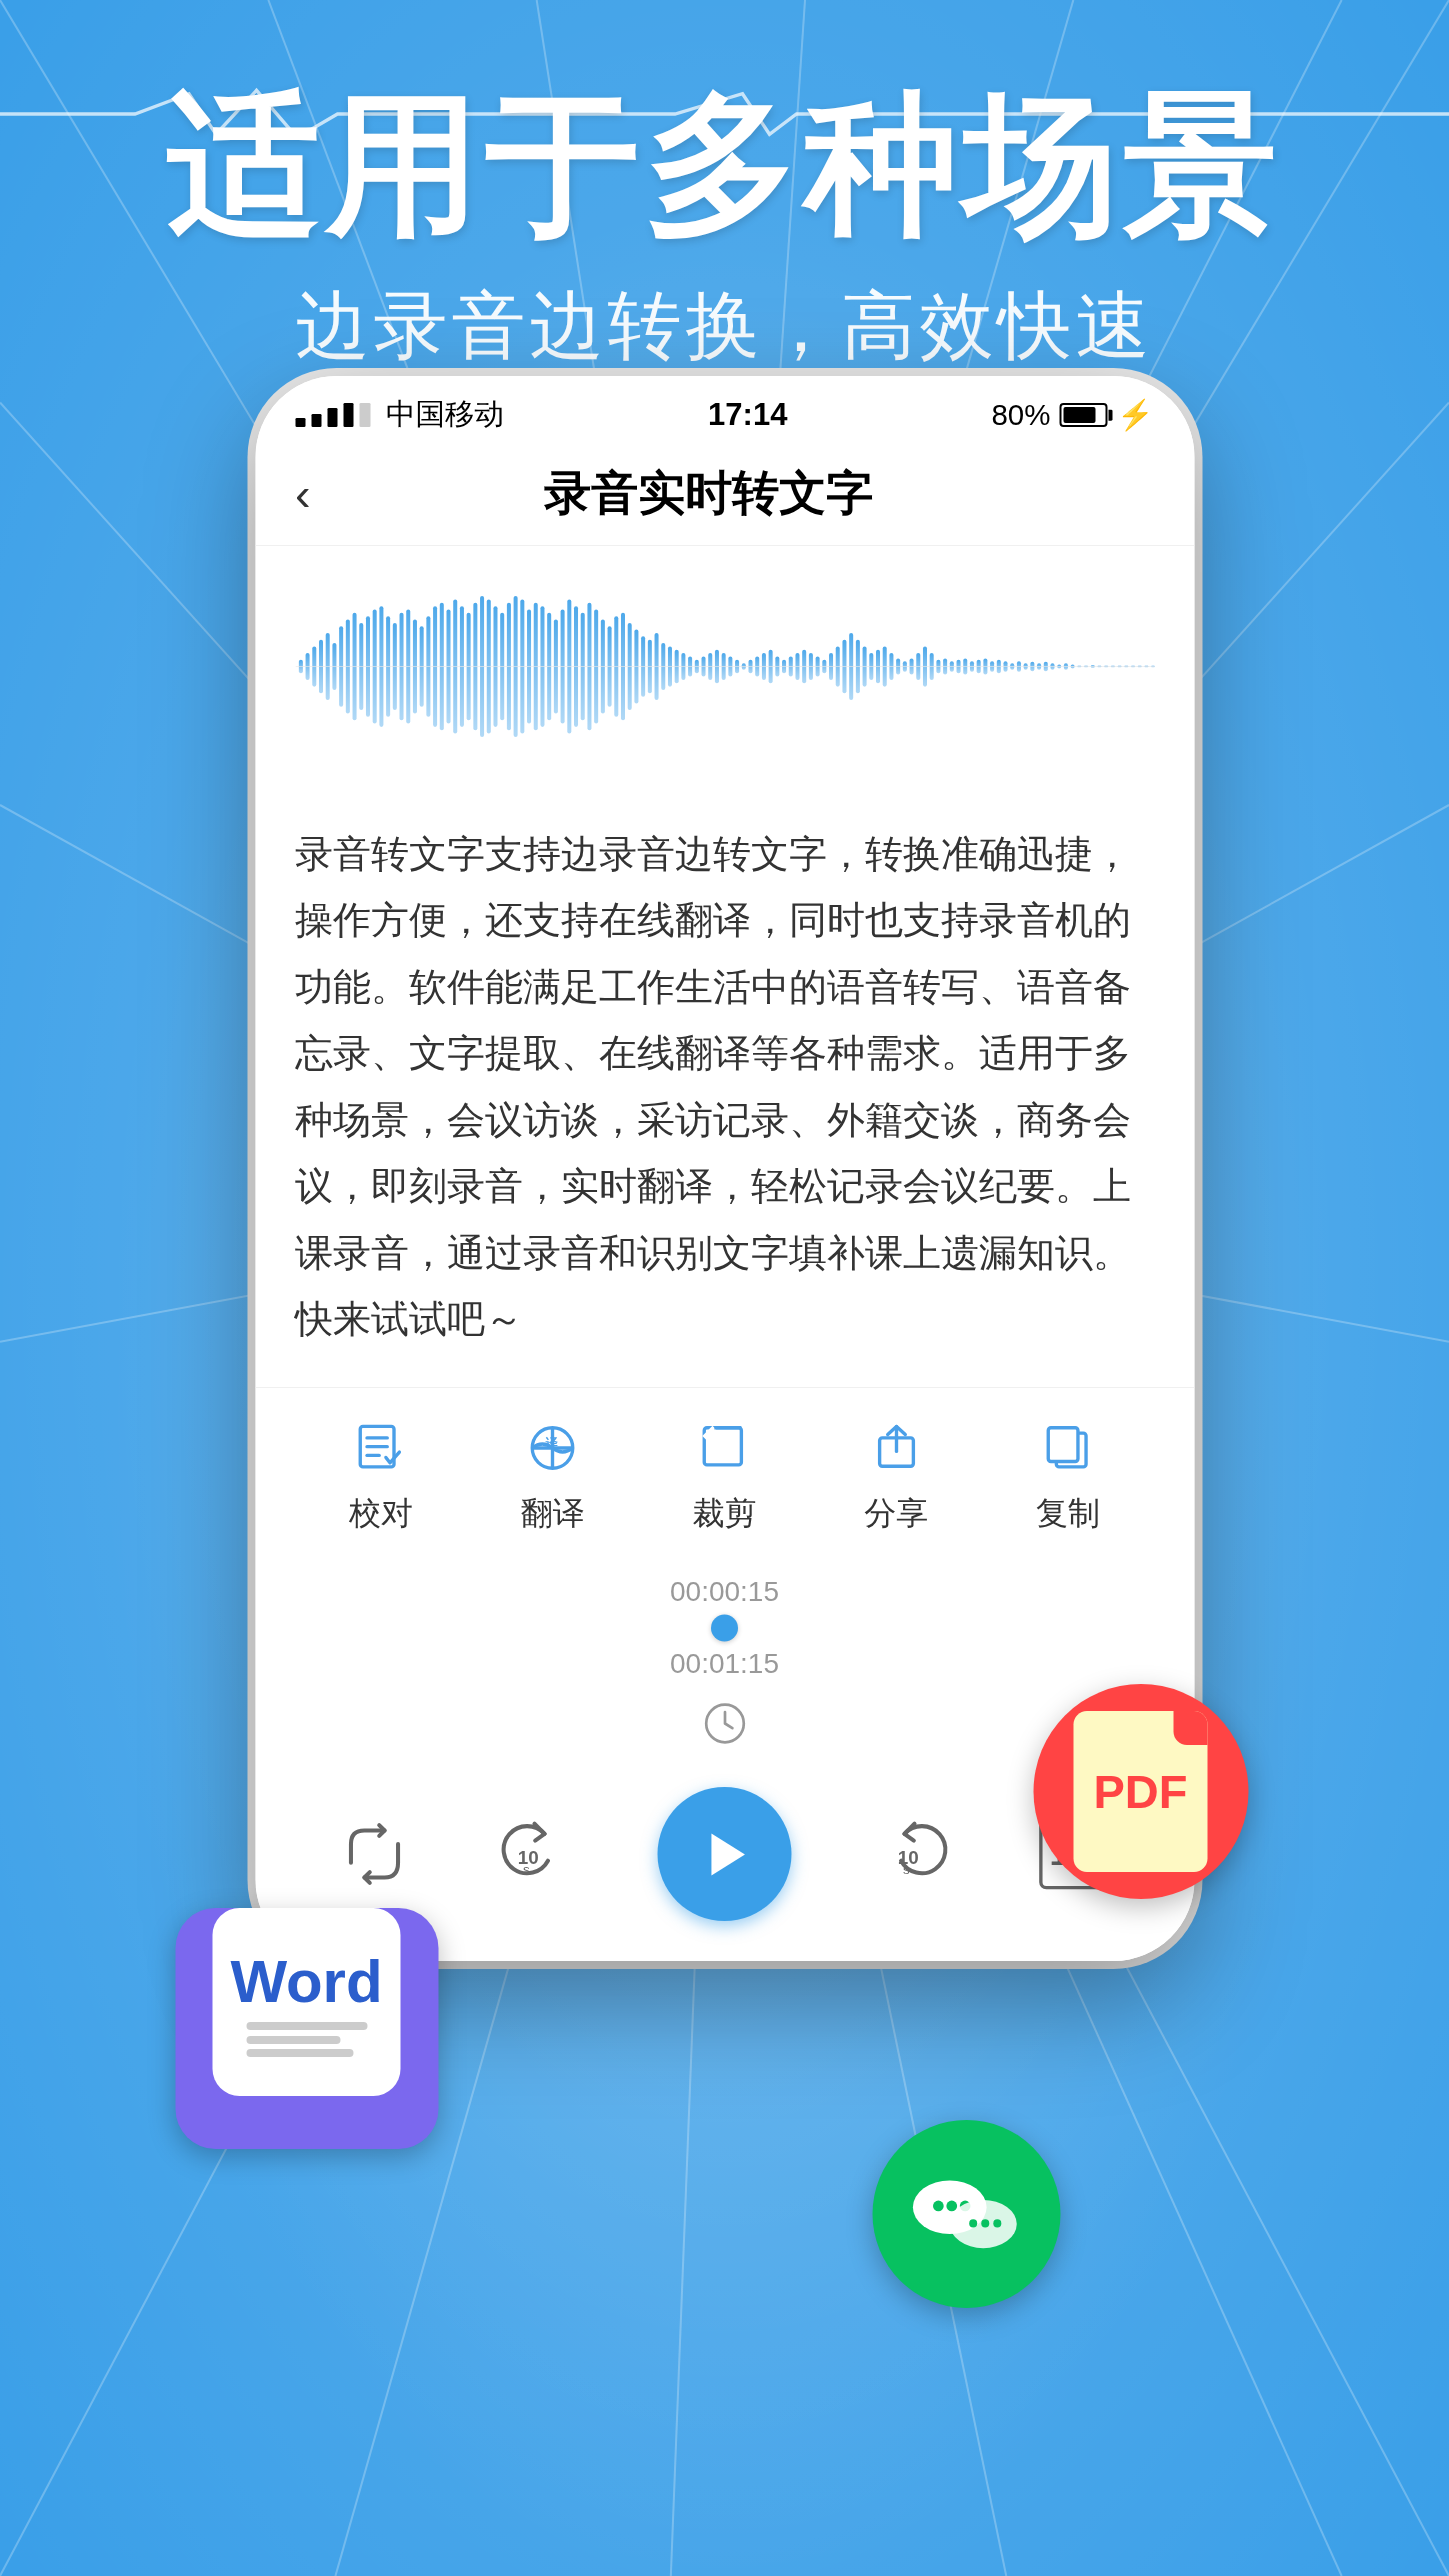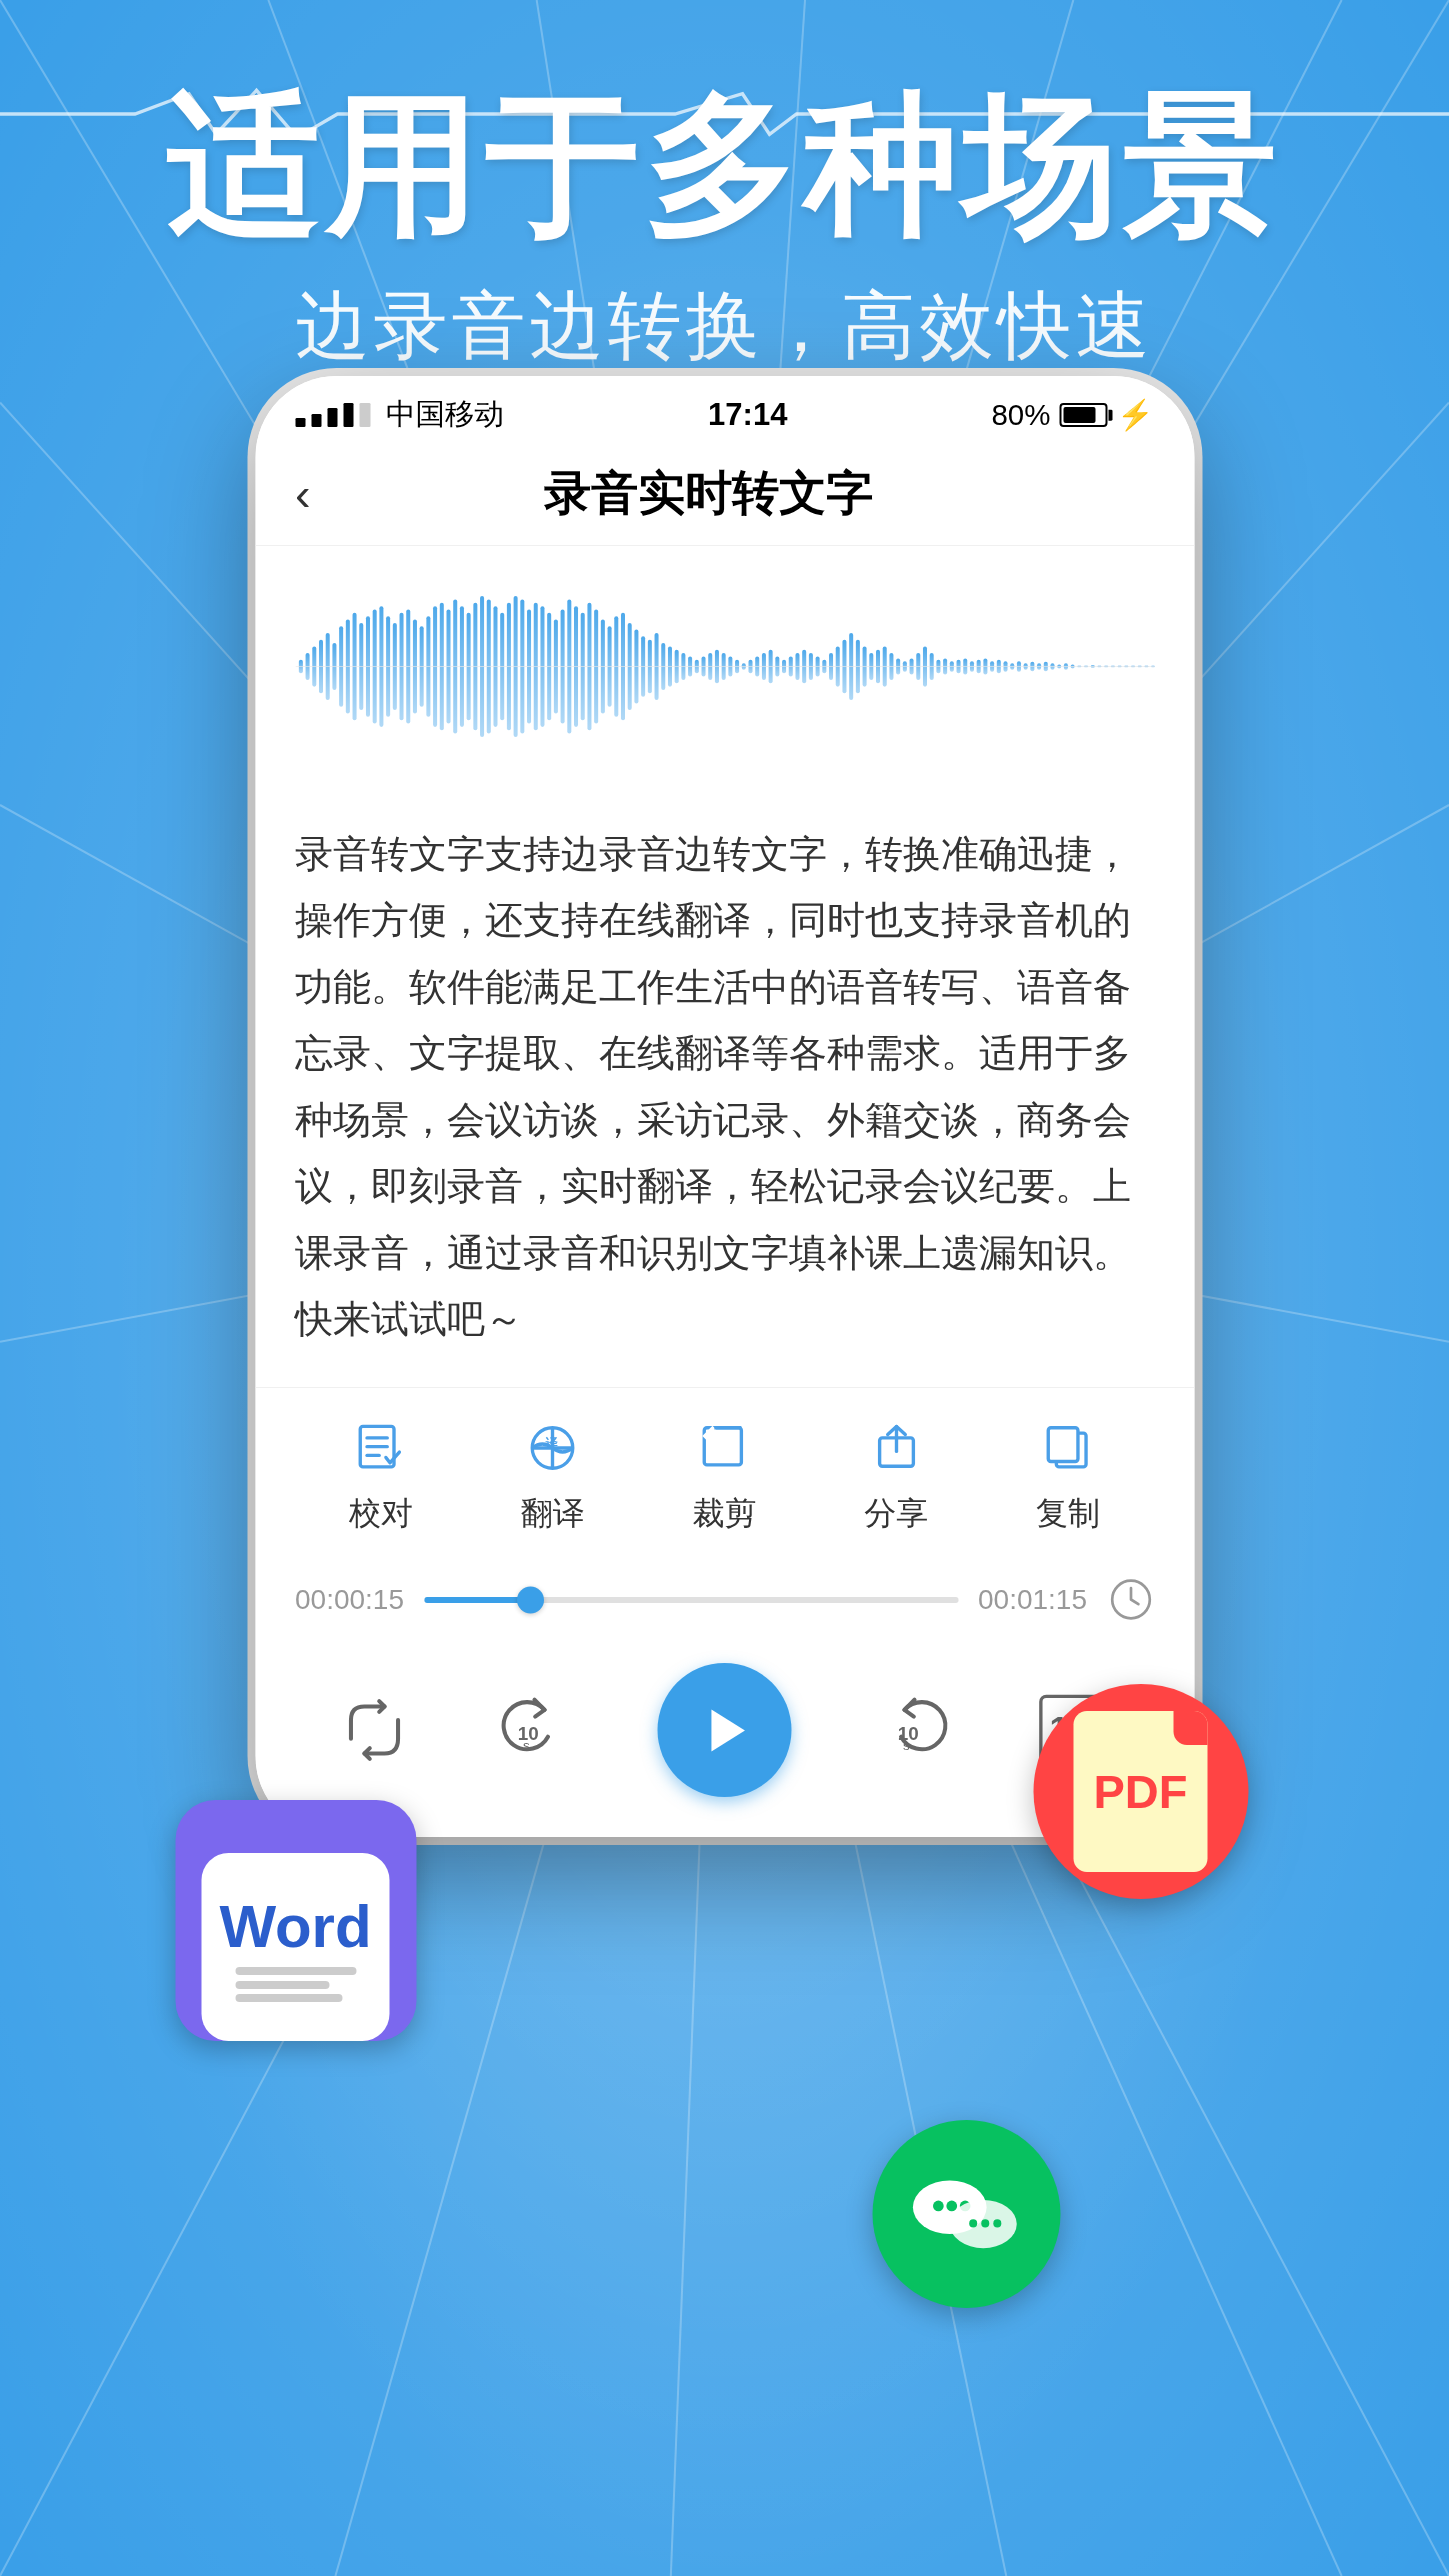--- a/index.html
+++ b/index.html
@@ -252,20 +252,21 @@
       color: #333;
     }
 
     
     .progress-section {
       background: #fff;
       padding: 20px 40px;
       display: flex;
       align-items: center;
       gap: 20px;
+      flex-direction: column;
     }
 
     .time-label {
       font-size: 28px;
       color: #999;
       min-width: 101px;
     }
 
     .progress-track {
       flex: 1;
@@ -331,27 +332,27 @@
       display: flex;
       align-items: center;
       justify-content: center;
       box-shadow: 0 5.4px 16px rgba(58,159,232,0.5);
     }
 
     
     .word-badge {
       position: absolute;
       left: -80px;
-      top: 1424px;
-      width: 241px;
+      top: 1532px;
+      width: 263px;
       height: 241px;
       background: #7b68ee;
       border-radius: 40px;
       display: flex;
-      align-items: flex-end;
+      align-items: flex-start;
       justify-content: center;
       z-index: 10;
       box-shadow: 0 8px 27px rgba(0,0,0,0.25);
     }
 
     .word-badge-inner {
       background: #fff;
       border-radius: 27px;
       width: 188px;
       height: 188px;

